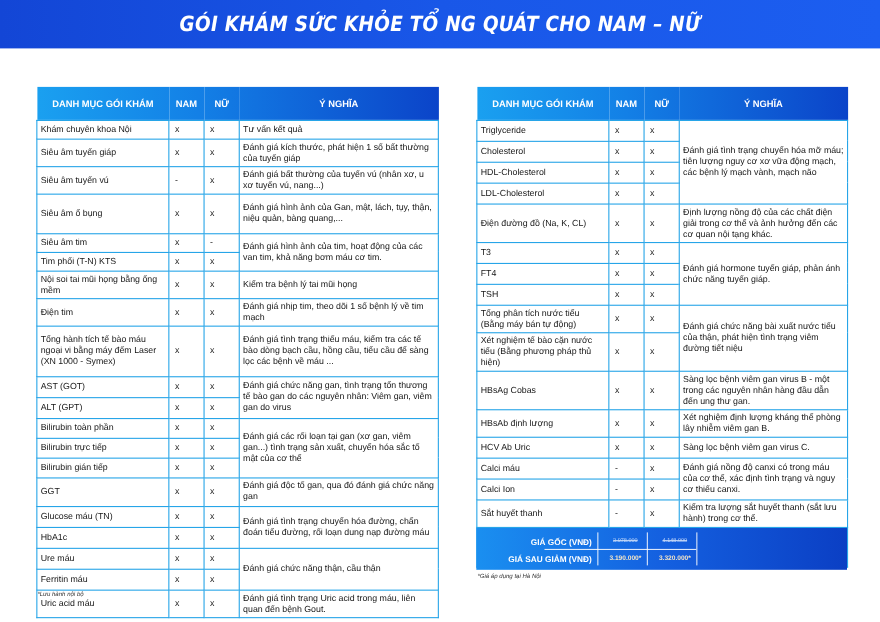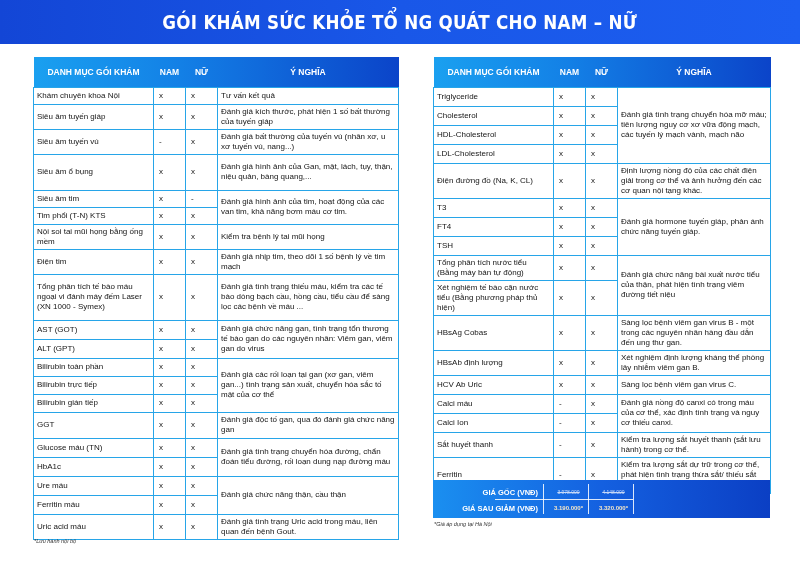--- a/index.html
+++ b/index.html
@@ -1,19 +1,19 @@
 <!DOCTYPE html>
 <html><head>
 <meta charset="utf-8">
 <style>
   * { box-sizing: border-box; margin: 0; padding: 0; }
   body { width: 800px; height: 565px; background: #ffffff; font-family: "Liberation Sans", "DejaVu Sans", sans-serif; position: relative; overflow: hidden; color: #1a1a1a; }
-  .banner { position: absolute; left: 0; top: 0; width: 800px; height: 44px; background: linear-gradient(90deg, #1346d6 0%, #1957e8 50%, #1c5ef0 100%); display: flex; align-items: center; justify-content: center; }
+  .banner { position: absolute; left: 0; top: 0; width: 800px; height: 44px; background: linear-gradient(90deg, #1346d6 0%, #1957e8 50%, #1c5ef0 100%); display: flex; align-items: center; justify-content: center; font-style: italic; }
   .banner h1 { color: #ffffff; font-size: 19px; font-weight: bold; letter-spacing: 0.3px; font-family: "DejaVu Sans", sans-serif; transform: scaleX(0.88); }
-  table { position: absolute; border-collapse: collapse; table-layout: fixed; }
+  table { position: absolute; border-collapse: collapse; table-layout: fixed; margin-top: 22px; }
   #t-left { left: 33px; top: 57px; width: 365px; }
   #t-right { left: 433px; top: 57px; width: 337px; }
   th { background: transparent; color: #fff; font-size: 8.5px; font-weight: bold; height: 30px; text-align: center; border: none; }
   thead tr { background: linear-gradient(90deg, #1aa0f0 0%, #1380e6 40%, #0b44c9 100%); }
   td { border: 1.5px solid #27a5e8; font-size: 8px; line-height: 10px; padding: 2px 3px; vertical-align: middle; color: #151515; }
   td.c { padding-left: 5px; }
   .foot-note { position: absolute; font-size: 5.5px; font-style: italic; color: #333; }
   .price-box { position: absolute; left: 433px; top: 480px; width: 337px; height: 38px; background: linear-gradient(90deg, #1a8ff0 0%, #1460e0 50%, #0b3fc4 100%); }
   .price-row { position: absolute; display: flex; align-items: center; height: 14px; }
   .price-label { color: #fff; font-size: 7.5px; font-weight: bold; text-align: right; width: 95px; }
@@ -87,21 +87,21 @@
       <td class="c">x</td>
       <td>Kiểm tra bệnh lý tai mũi họng</td>
     </tr>
     <tr style="height:25px">
       <td>Điện tim</td>
       <td class="c">x</td>
       <td class="c">x</td>
       <td>Đánh giá nhịp tim, theo dõi 1 số bệnh lý về tim mạch</td>
     </tr>
     <tr style="height:46px">
-      <td>Tổng phân tích tế bào máu ngoại vi đánh máy đếm Laser (XN 1000 - Symex)</td>
+      <td>Tổng hành tích tế bào máu ngoại vi bằng máy đếm Laser (XN 1000 - Symex)</td>
       <td class="c">x</td>
       <td class="c">x</td>
       <td>Đánh giá tình trạng thiếu máu, kiểm tra các tế bào dòng bạch cầu, hồng cầu, tiểu cầu để sàng lọc các bệnh về máu ...</td>
     </tr>
     <tr style="height:19px">
       <td>AST (GOT)</td>
       <td class="c">x</td>
       <td class="c">x</td>
       <td rowspan="2">Đánh giá chức năng gan, tình trạng tổn thương tế bào gan do các nguyên nhân: Viêm gan, viêm gan do virus</td>
     </tr>
@@ -177,21 +177,21 @@
       <th>NAM</th>
       <th>NỮ</th>
       <th>Ý NGHĨA</th>
     </tr>
   </thead>
   <tbody>
     <tr style="height:19px">
       <td>Triglyceride</td>
       <td class="c">x</td>
       <td class="c">x</td>
-      <td rowspan="4">Đánh giá tình trạng chuyển hóa mỡ máu; tiên lượng nguy cơ xơ vữa động mạch, các tuyến lý mạch vành, mạch não</td>
+      <td rowspan="4">Đánh giá tình trạng chuyển hóa mỡ máu; tiên lượng nguy cơ xơ vữa động mạch, các bệnh lý mạch vành, mạch não</td>
     </tr>
     <tr style="height:19px">
       <td>Cholesterol</td>
       <td class="c">x</td>
       <td class="c">x</td>
     </tr>
     <tr style="height:19px">
       <td>HDL-Cholesterol</td>
       <td class="c">x</td>
       <td class="c">x</td>

